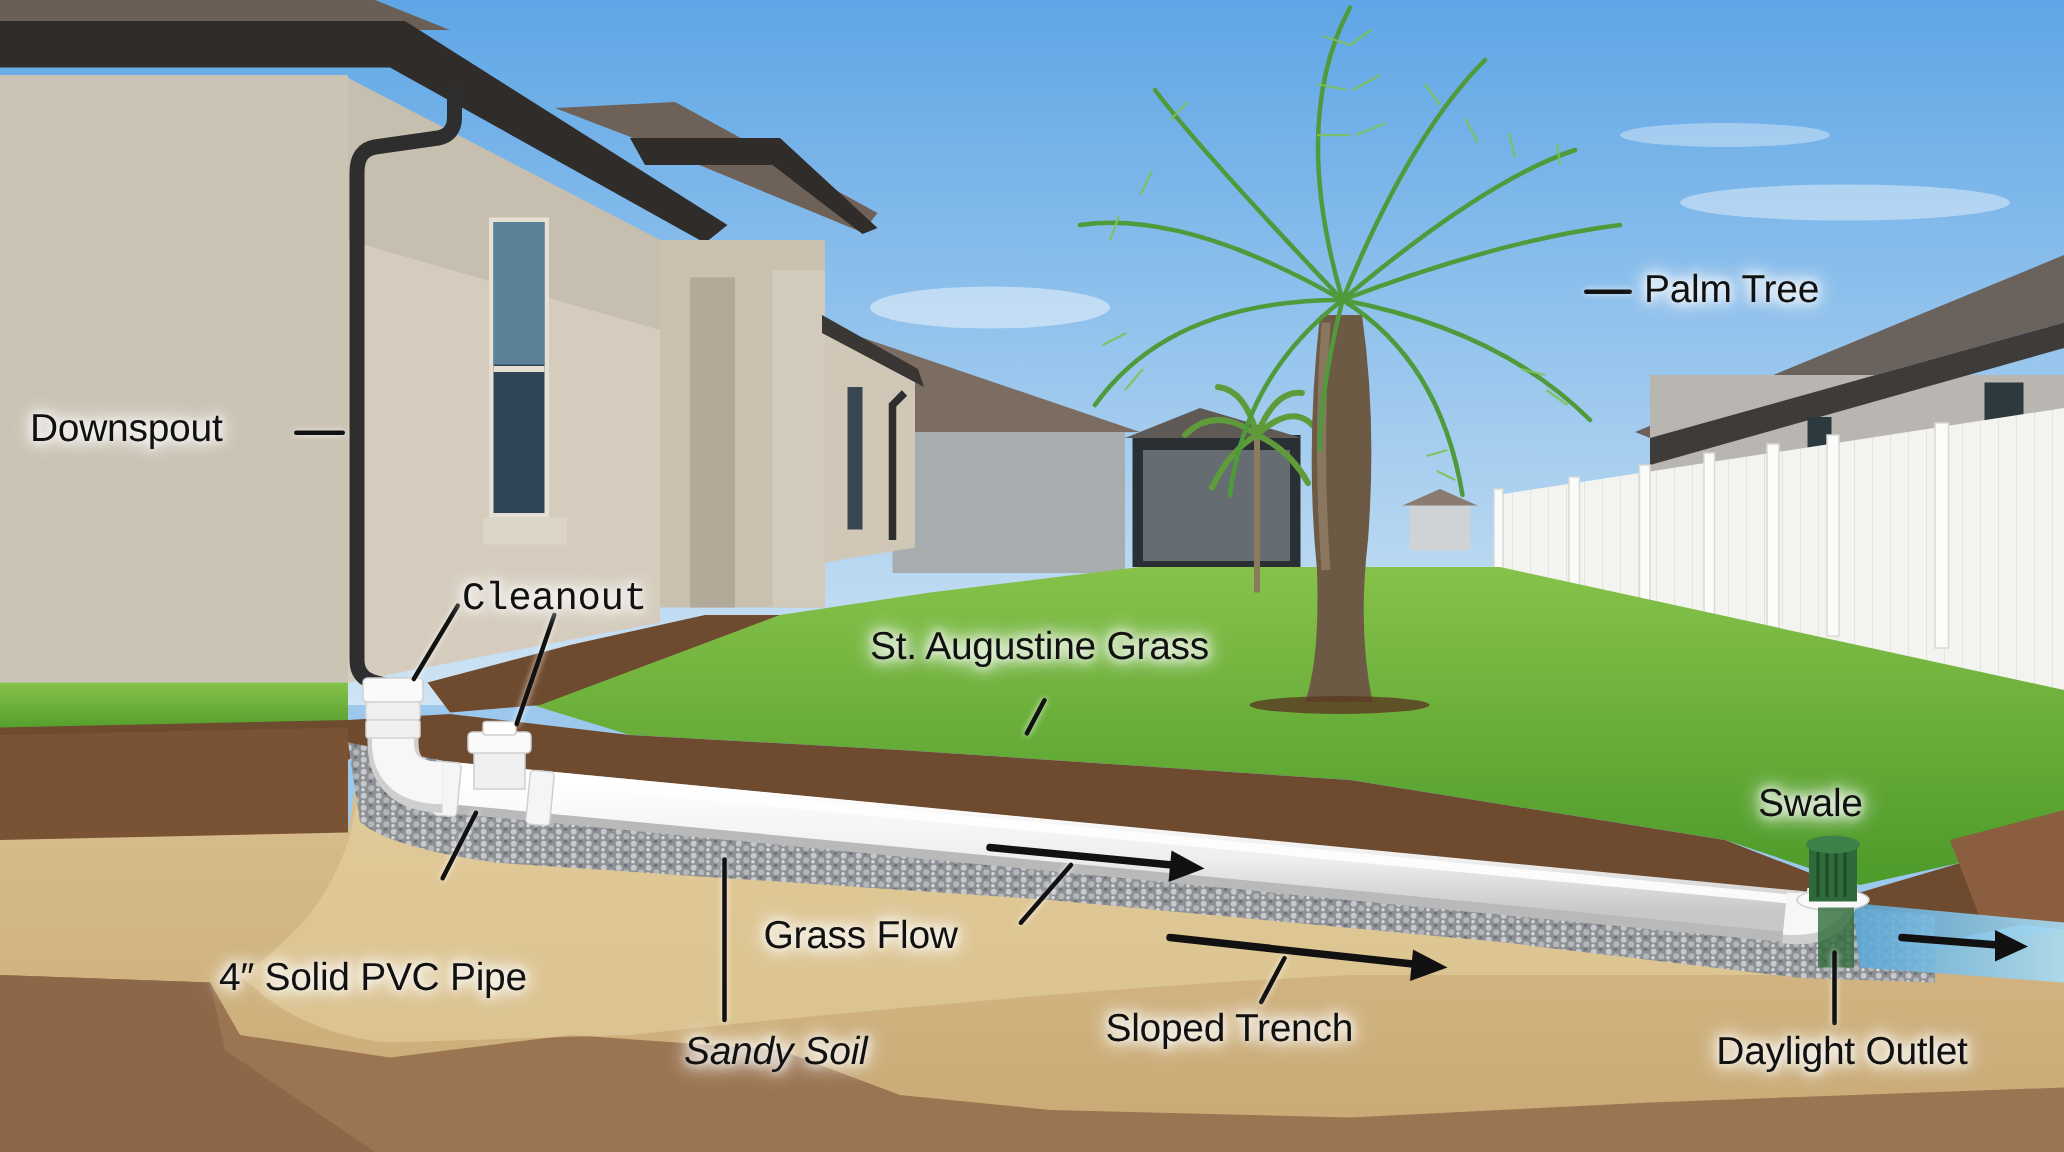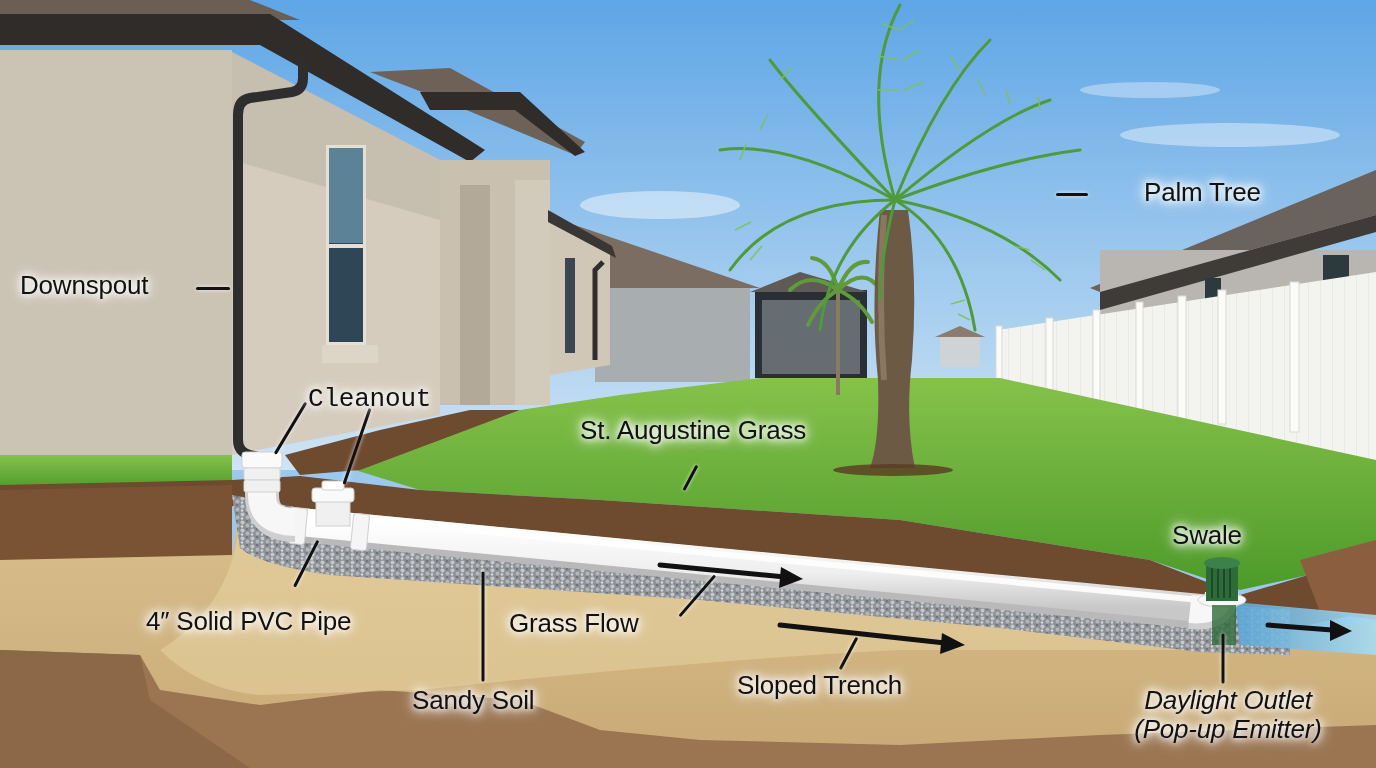--- a/index.html
+++ b/index.html
@@ -10,21 +10,21 @@
     position: absolute;
     font-family: "Liberation Sans", "DejaVu Sans", sans-serif;
     font-size: 26px;
     font-weight: 500;
     color: #111;
     white-space: nowrap;
     line-height: 1.1;
     text-shadow: 0 0 6px #fff, 0 0 10px #fff, 0 0 14px rgba(255,255,255,0.9), 0 0 18px rgba(255,255,255,0.8);
     letter-spacing: -0.2px;
   }
-  .label.center { text-align: center; font-style: italic; }
+  .label.center { text-align: center; }
   .leader { position: absolute; background: #111; border-radius: 2px; transform-origin: 0 50%; height: 3px; box-shadow: 0 0 4px rgba(255,255,255,0.8); }
 </style>
 </head>
 <body>
 
 <div class="stage">
 
   <svg class="scene" viewBox="0 0 1376 768" xmlns="http://www.w3.org/2000/svg">
     <defs>
       <linearGradient id="sky" x1="0" y1="0" x2="0" y2="1">
@@ -218,23 +218,22 @@
   <div class="leader" style="left:697px; top:464px; width:28px; transform: rotate(118deg);"></div>
   <div class="leader" style="left:318px; top:539px; width:52px; transform: rotate(117deg);"></div>
   <div class="leader" style="left:715px; top:574px; width:54px; transform: rotate(131deg);"></div>
   <div class="leader" style="left:483px; top:570px; width:110px; transform: rotate(90deg);"></div>
   <div class="leader" style="left:857px; top:636px; width:36px; transform: rotate(118deg);"></div>
   <div class="leader" style="left:1223px; top:632px; width:50px; transform: rotate(90deg);"></div>
 
   <div class="label" style="left:20px; top:271px;">Downspout</div>
   <div class="label" style="left:308px; top:385px;font-family:Liberation Mono, monospace;">Cleanout</div>
   <div class="label" style="left:580px; top:416px;">St. Augustine Grass</div>
-  <div class="label" style="left:1096px; top:178px;margin-left:48px;">Palm Tree</div>
+  <div class="label" style="left:1096px; top:178px;">Palm Tree</div>
   <div class="label" style="left:1172px; top:521px;">Swale</div>
-  <div class="label" style="left:146px; top:607px;">4″ Solid PVC Pipe</div>
+  <div class="label" style="left:146px; top:637px;">4″ Solid PVC Pipe</div>
   <div class="label" style="left:509px; top:609px;">Grass Flow</div>
-  <div class="label" style="left:412px; top:686px;">Sandy Soil</div>
+  <div class="label" style="left:456px; top:686px;font-style:italic;">Sandy Soil</div>
   <div class="label" style="left:737px; top:671px;text-align:center;">Sloped Trench</div>
   <div class="label center" style="left:1108px; top:686px; width:240px;">
     <div>Daylight Outlet</div>
-    <div>(Pop-up Emitter)</div>
   </div>
 </div>
 
 </body></html>

